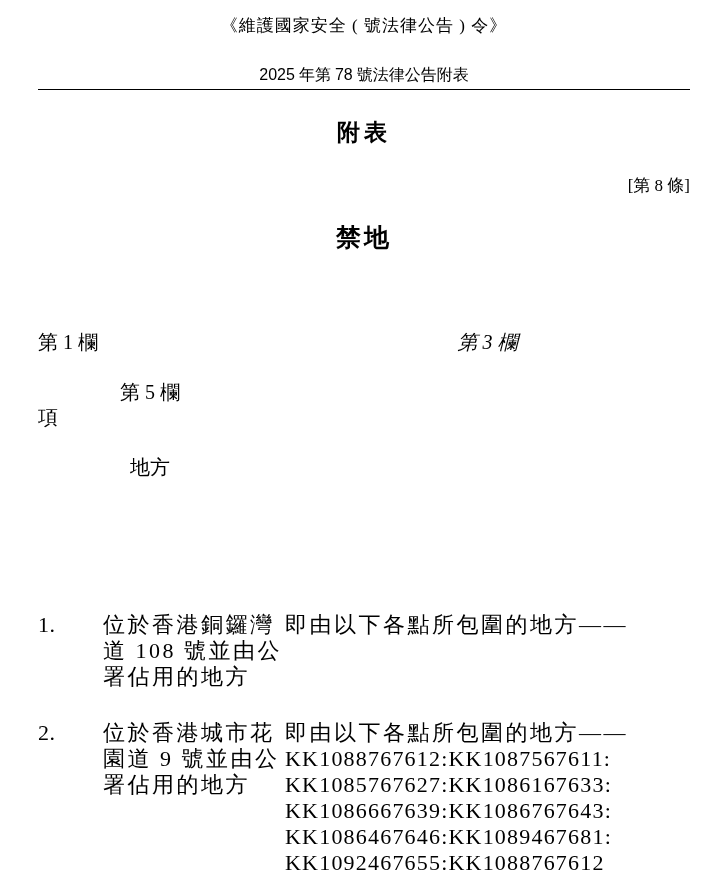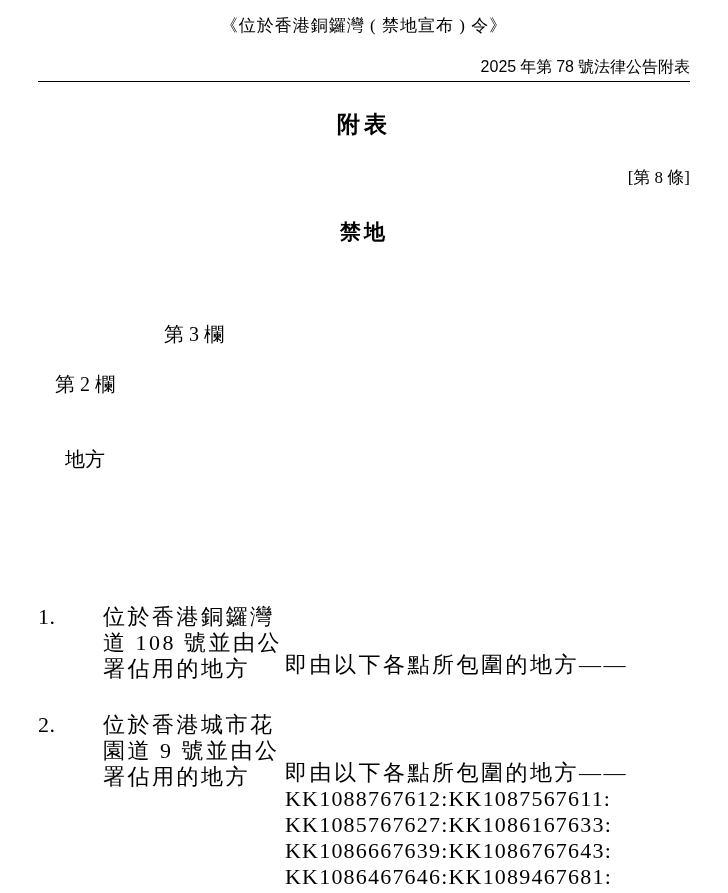--- a/index.html
+++ b/index.html
@@ -13,22 +13,22 @@
   }
   .serif { font-family:"Liberation Serif","DejaVu Serif",serif; }
 
   .doc-title {
     text-align:center;
     font-size:17px; line-height:24px;
     letter-spacing:1px;
     white-space:pre;
   }
   .header-row {
-    display:flex; justify-content:flex-end; align-items:baseline;
-    margin-top:18px;
+    display:flex; justify-content:center; align-items:baseline;
+    margin-top:26px;
     font-size:16px; line-height:22px;
     white-space:pre;
   }
   .header-left .num { font-family:"Liberation Sans","DejaVu Sans",sans-serif; font-size:16px; }
   .page-num {
     font-size:17px; line-height:22px;
   }
   .rule {
     border:none; border-top:1.5px solid #000000;
     margin-top:3px;
@@ -43,78 +43,82 @@
   }
   .section-ref {
     margin-top:26px;
     text-align:right;
     font-size:17px; line-height:24px;
     white-space:pre;
   }
   .subheading {
     margin-top:27px;
     text-align:center;
-    font-family:Liberation Serif, serif;
+    font-family:Liberation Mono, monospace;
     font-weight:700;
-    font-size:21px; line-height:30px;
+    font-size:25px; line-height:30px;
     letter-spacing:3px;
   }
   .tbl-header {
     margin-top:25px;
     display:grid;
     grid-template-columns:65px 182px 1fr;
     font-size:20px; line-height:25px;
     white-space:pre;
   }
   .col-h2-inner { margin-left:17px; width:fit-content; text-align:center; }
-  .col-h3 { text-align:center; }
+  .col-h3 { text-align:center;font-style:italic; }
 
   .rows { margin-top:32px; }
   .row {
     display:grid;
     grid-template-columns:65px 182px 1fr;
     margin-bottom:30px;
     font-size:22px; line-height:26px;
   }
   .cell-item { letter-spacing:0.5px; }
   .cell-place {
     white-space:pre-line;
     letter-spacing:2.5px;
   }
-  .remarks-intro { letter-spacing:2.5px;margin-top:48px; }
+  .remarks-intro { letter-spacing:2.5px; }
   .remarks-points {
     white-space:pre-line;
     letter-spacing:1.2px;
   }
 </style>
 </head>
 <body>
 
 <div class="page">
 
-  <div class="doc-title serif">《位於香港銅鑼灣 ( 禁地宣布 ) 令》</div>
+  <div class="doc-title serif">《維護國家安全 ( 號法律公告 ) 令》</div>
 
   <div class="header-row">
     <span class="header-left serif"><span class="num">2025</span><span> 年第 </span><span class="num">78</span><span> 號法律公告</span></span>
     <span class="header-right serif">附表</span>
   </div>
 
 
   <hr class="rule">
 
   <div class="schedule-heading">附表</div>
 
   <div class="section-ref serif">[第 8 條]</div>
 
   <div class="subheading">禁地</div>
 
   <div class="tbl-header serif">
+    <div class="col-h1">
+      <div>第 1 欄</div>
+      <div>項</div>
+    </div>
     <div class="col-h2">
       <div class="col-h2-inner">
-        <div>第 2 欄</div>
+        <div>第 5 欄</div>
         <div>地方</div>
       </div>
     </div>
     <div class="col-h3">
       <div>第 3 欄</div>
     </div>
   </div>
 
   <div class="rows serif">
 

